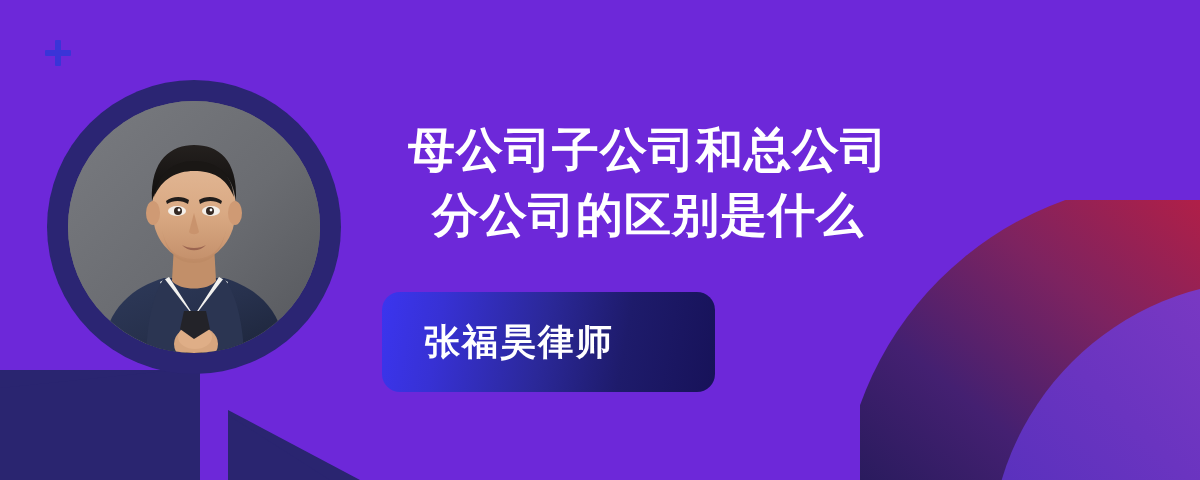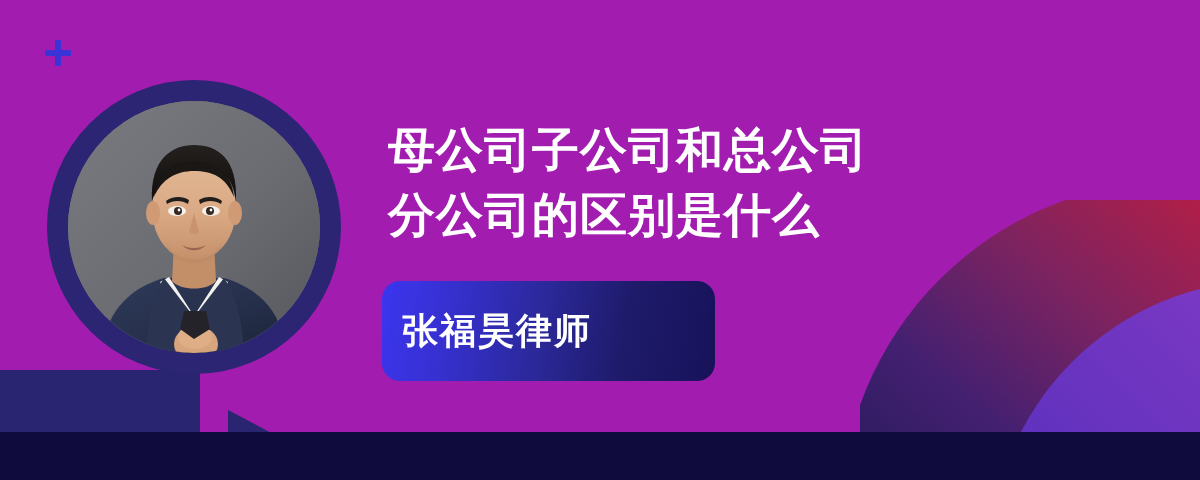--- a/index.html
+++ b/index.html
@@ -8,24 +8,25 @@
     padding: 0;
     background: #0f0c3d;
   }
   body {
     font-family: "Liberation Sans", "DejaVu Sans", sans-serif;
   }
 
   .banner {
     position: relative;
     width: 1200px;
-    height: 432px;
+    height: 480px;
     overflow: hidden;
-    background: #a21caf;
+    background: #6d28d9;
     user-select: none;
+    text-align: center;
   }
 
   
   .bg-layer {
     position: absolute;
     inset: 0;
     overflow: hidden;
   }
   .bg-svg {
     position: absolute;
@@ -107,34 +108,34 @@
     font-weight: 700;
     color: #ffffff;
     letter-spacing: 1px;
     max-width: 520px;
     word-break: break-all;
   }
 
   .author-badge {
     position: absolute;
     left: 382px;
-    top: 281px;
+    top: 292px;
     width: 333px;
     height: 100px;
     border-radius: 18px;
     background: linear-gradient(100deg,
                 #3b35ef 0%,
                 #3731d4 18%,
                 #2b2899 48%,
                 #1e1b6b 72%,
                 #171259 100%);
     display: flex;
     align-items: center;
     box-sizing: border-box;
-    padding-left: 20px;
+    padding-left: 42px;
   }
   .author-name {
     font-size: 36px;
     font-weight: 700;
     color: #ffffff;
     letter-spacing: 2px;
     line-height: 1;
   }
 </style>
 </head>

